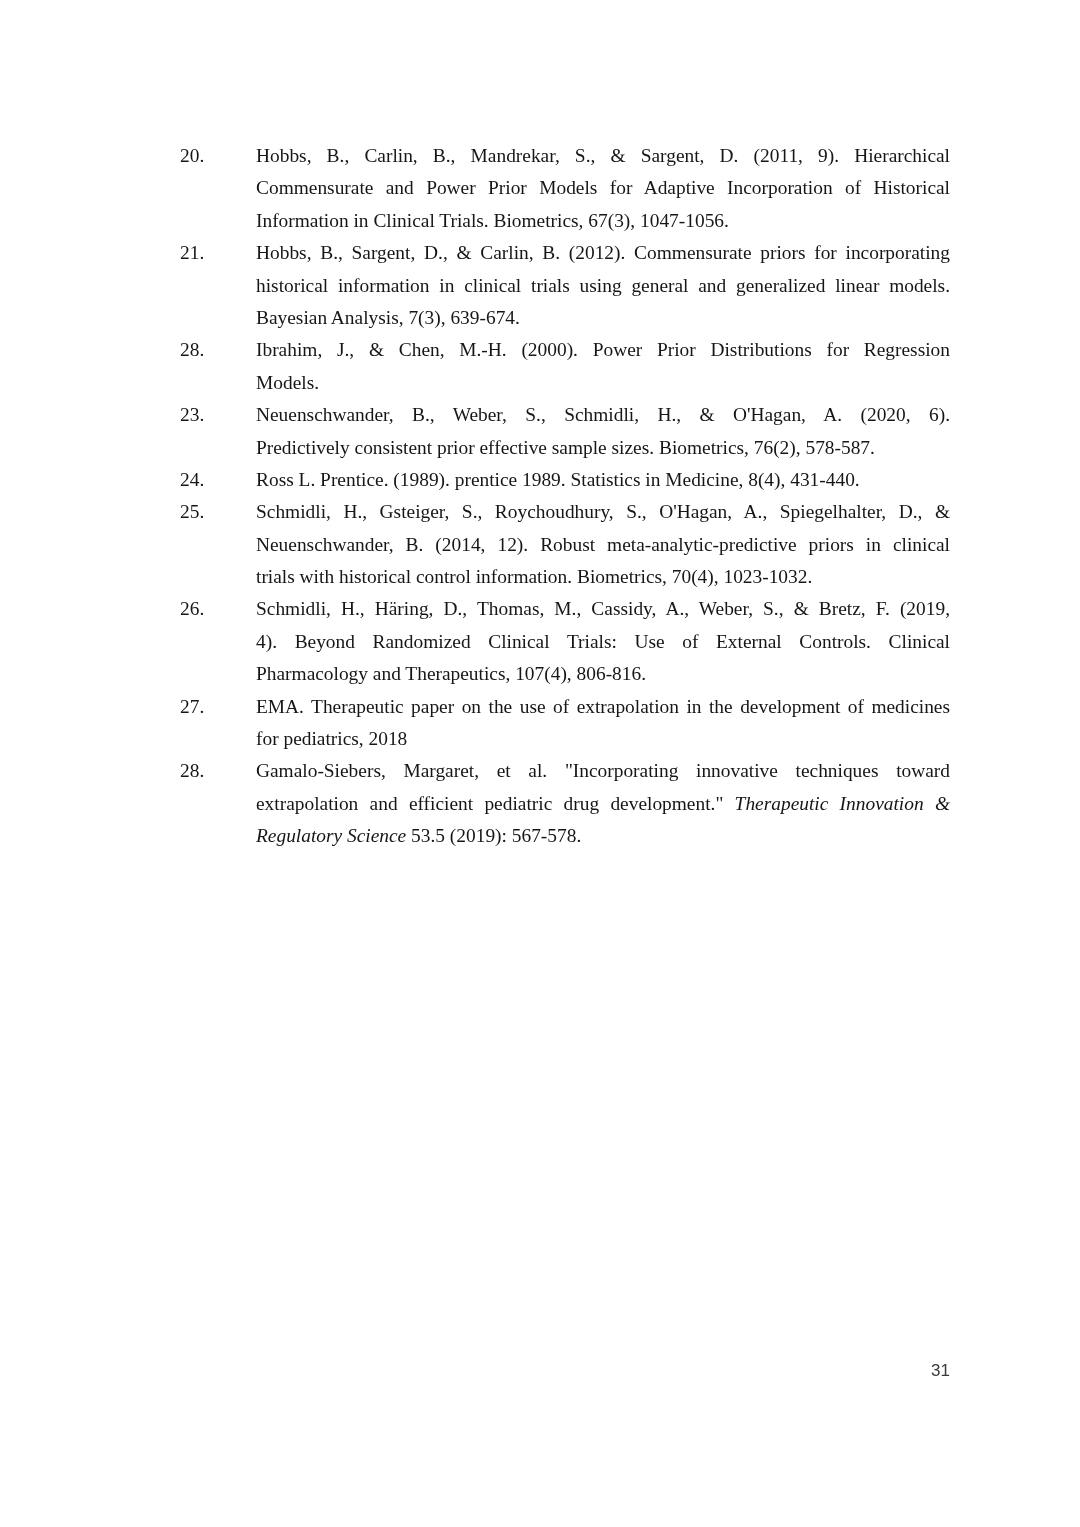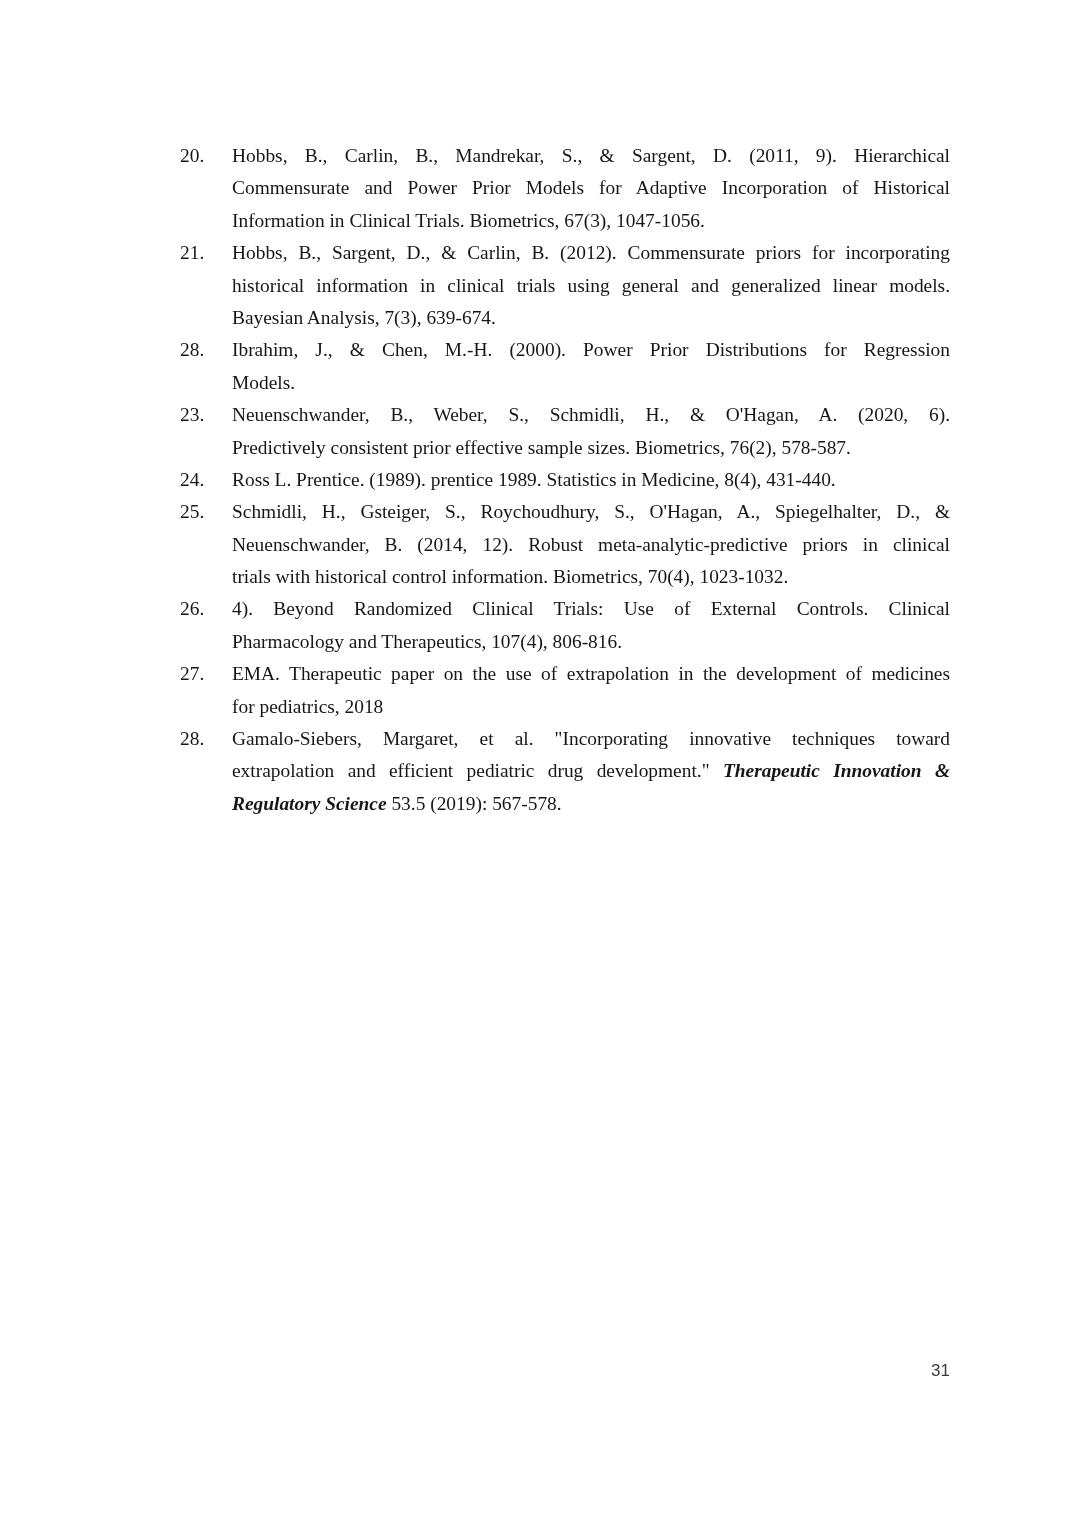--- a/index.html
+++ b/index.html
@@ -32,27 +32,27 @@
     position: absolute;
     left: 0;
     top: 0;
     width: 40px;
   }
   .ref-line {
     text-align: justify;
     text-align-last: justify;
     height: 32.4px;
     overflow: hidden;
+    margin-left: 24px;
   }
   .ref-line.last {
     text-align-last: left;
   }
   .ref-line em {
     font-style: italic;
-    font-weight: bold;
   }
   .page-number {
     position: absolute;
     left: 180px;
     top: 1361px;
     width: 770px;
     text-align: right;
     font-family: "Liberation Sans", sans-serif;
     font-size: 17px;
     color: #3a3a3a;
@@ -90,20 +90,21 @@
         <div class="ref-line last"><span>Ross L. Prentice. (1989). prentice 1989. Statistics in Medicine, 8(4), 431-440.</span></div>
       </div>
       <div class="ref">
         <span class="ref-num">25.</span>
         <div class="ref-line"><span>Schmidli, H., Gsteiger, S., Roychoudhury, S., O'Hagan, A., Spiegelhalter, D., &amp;</span></div>
         <div class="ref-line"><span>Neuenschwander, B. (2014, 12). Robust meta-analytic-predictive priors in clinical</span></div>
         <div class="ref-line last"><span>trials with historical control information. Biometrics, 70(4), 1023-1032.</span></div>
       </div>
       <div class="ref">
         <span class="ref-num">26.</span>
+        <div class="ref-line"><span>Schmidli, H., Häring, D., Thomas, M., Cassidy, A., Weber, S., &amp; Bretz, F. (2019,</span></div>
         <div class="ref-line"><span>4). Beyond Randomized Clinical Trials: Use of External Controls. Clinical</span></div>
         <div class="ref-line last"><span>Pharmacology and Therapeutics, 107(4), 806-816.</span></div>
       </div>
       <div class="ref">
         <span class="ref-num">27.</span>
         <div class="ref-line"><span>EMA. Therapeutic paper on the use of extrapolation in the development of medicines</span></div>
         <div class="ref-line last"><span>for pediatrics, 2018</span></div>
       </div>
       <div class="ref">
         <span class="ref-num">28.</span>

